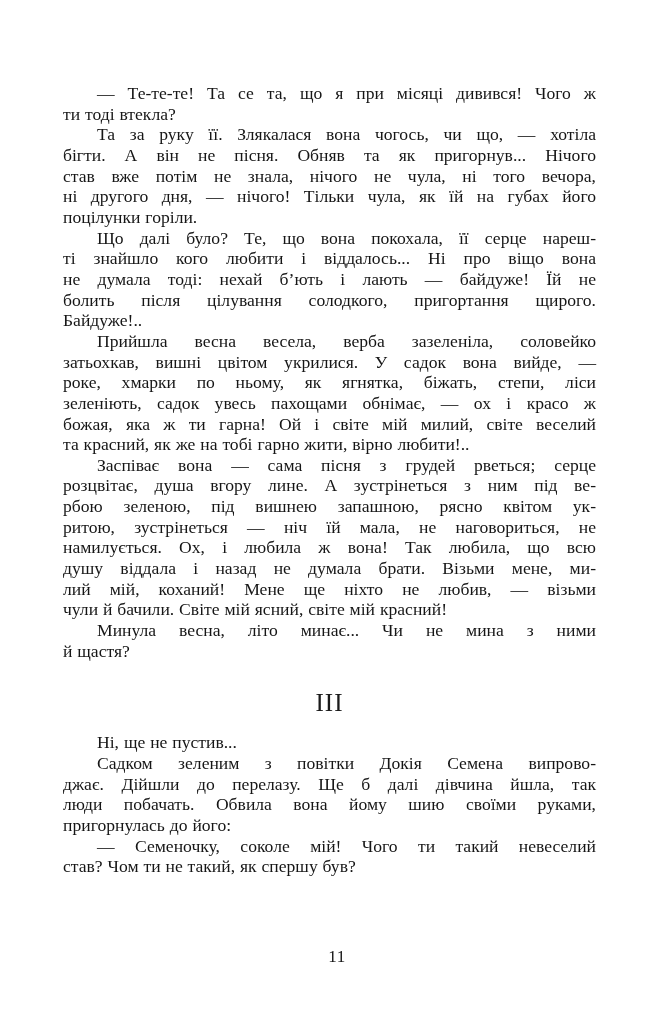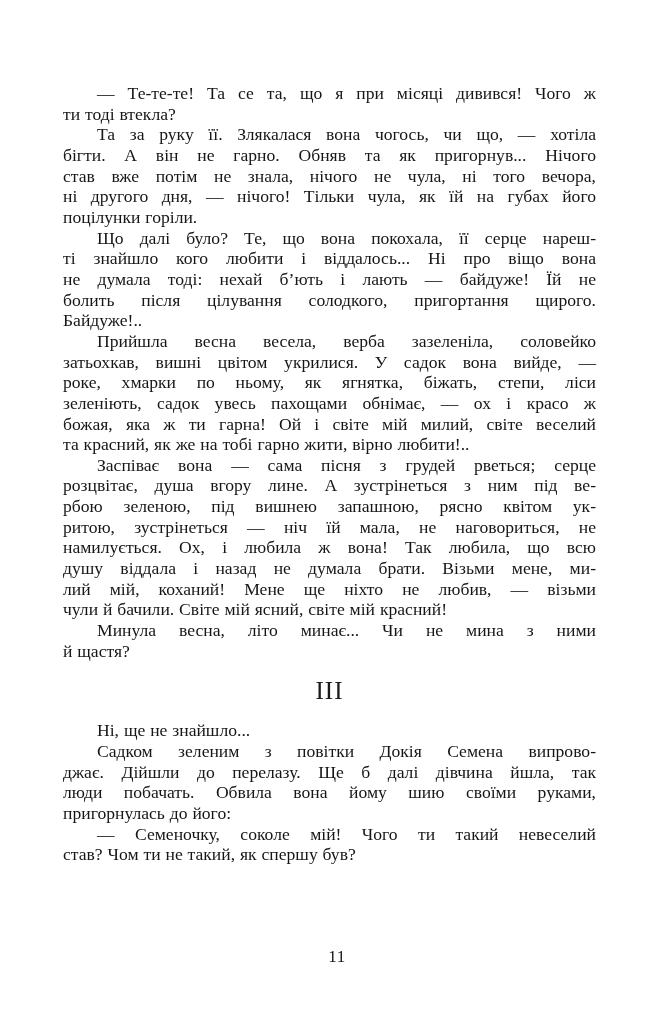--- a/index.html
+++ b/index.html
@@ -37,21 +37,21 @@
   .line.para-first {
     text-indent: 34px;
   }
   .line.para-last {
     text-align-last: left;
   }
   .section-heading {
     text-align: center;
     font-size: 25px;
     line-height: 26px;
-    margin-top: 17px;
+    margin-top: 29px;
     margin-bottom: 16px;
     letter-spacing: 1px;
     color: #1a1a1a;
   }
   .page-number {
     position: absolute;
     top: 947px;
     left: 8px;
     width: 658px;
     text-align: center;
@@ -65,21 +65,21 @@
 
 <div class="page">
   <div class="content" id="content">
       <div>
         <div class="paragraph">
           <div class="line para-first">— Те-те-те! Та се та, що я при місяці дивився! Чого ж</div>
           <div class="line para-last">ти тоді втекла?</div>
         </div>
         <div class="paragraph">
           <div class="line para-first">Та за руку її. Злякалася вона чогось, чи що, — хотіла</div>
-          <div class="line">бігти. А він не гарно. Обняв та як пригорнув... Нічого</div>
+          <div class="line">бігти. А він не пісня. Обняв та як пригорнув... Нічого</div>
           <div class="line">став вже потім не знала, нічого не чула, ні того вечора,</div>
           <div class="line">ні другого дня, — нічого! Тільки чула, як їй на губах його</div>
           <div class="line para-last">поцілунки горіли.</div>
         </div>
         <div class="paragraph">
           <div class="line para-first">Що далі було? Те, що вона покохала, її серце нареш-</div>
           <div class="line">ті знайшло кого любити і віддалось... Ні про віщо вона</div>
           <div class="line">не думала тоді: нехай б’ють і лають — байдуже! Їй не</div>
           <div class="line">болить після цілування солодкого, пригортання щирого.</div>
           <div class="line para-last">Байдуже!..</div>
@@ -103,21 +103,21 @@
           <div class="line para-last">чули й бачили. Світе мій ясний, світе мій красний!</div>
         </div>
         <div class="paragraph">
           <div class="line para-first">Минула весна, літо минає... Чи не мина з ними</div>
           <div class="line para-last">й щастя?</div>
         </div>
       </div>
       <div>
         <div class="section-heading">III</div>
         <div class="paragraph">
-          <div class="line para-first para-last">Ні, ще не знайшло...</div>
+          <div class="line para-first para-last">Ні, ще не пустив...</div>
         </div>
         <div class="paragraph">
           <div class="line para-first">Садком зеленим з повітки Докія Семена випрово-</div>
           <div class="line">джає. Дійшли до перелазу. Ще б далі дівчина йшла, так</div>
           <div class="line">люди побачать. Обвила вона йому шию своїми руками,</div>
           <div class="line para-last">пригорнулась до його:</div>
         </div>
         <div class="paragraph">
           <div class="line para-first">— Семеночку, соколе мій! Чого ти такий невеселий</div>
           <div class="line para-last">став? Чом ти не такий, як спершу був?</div>

